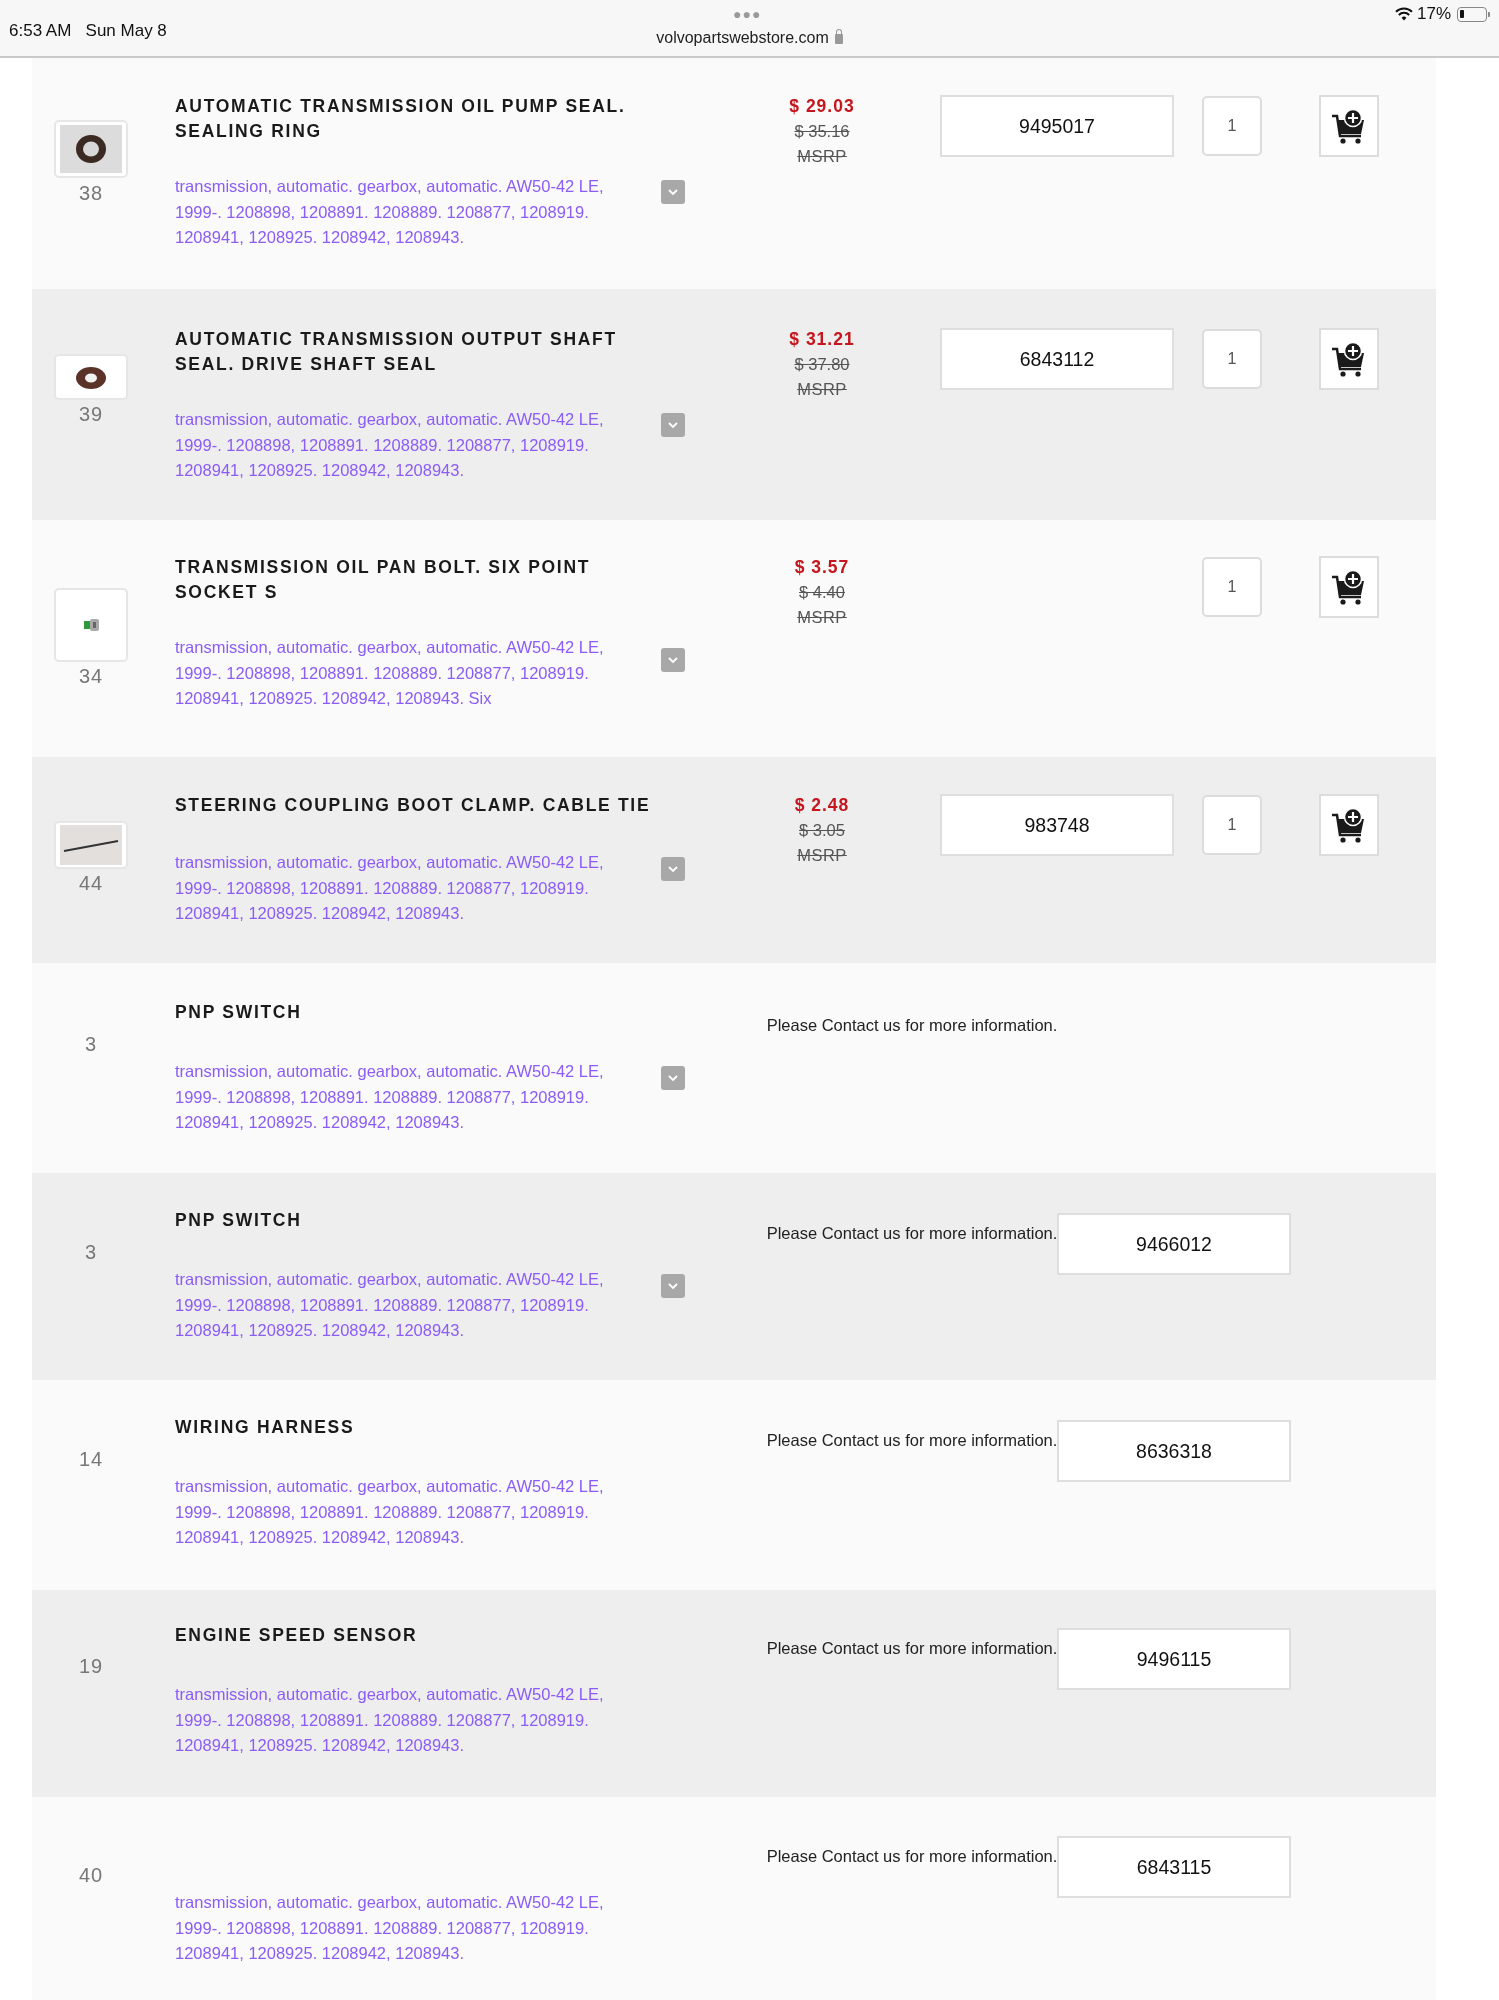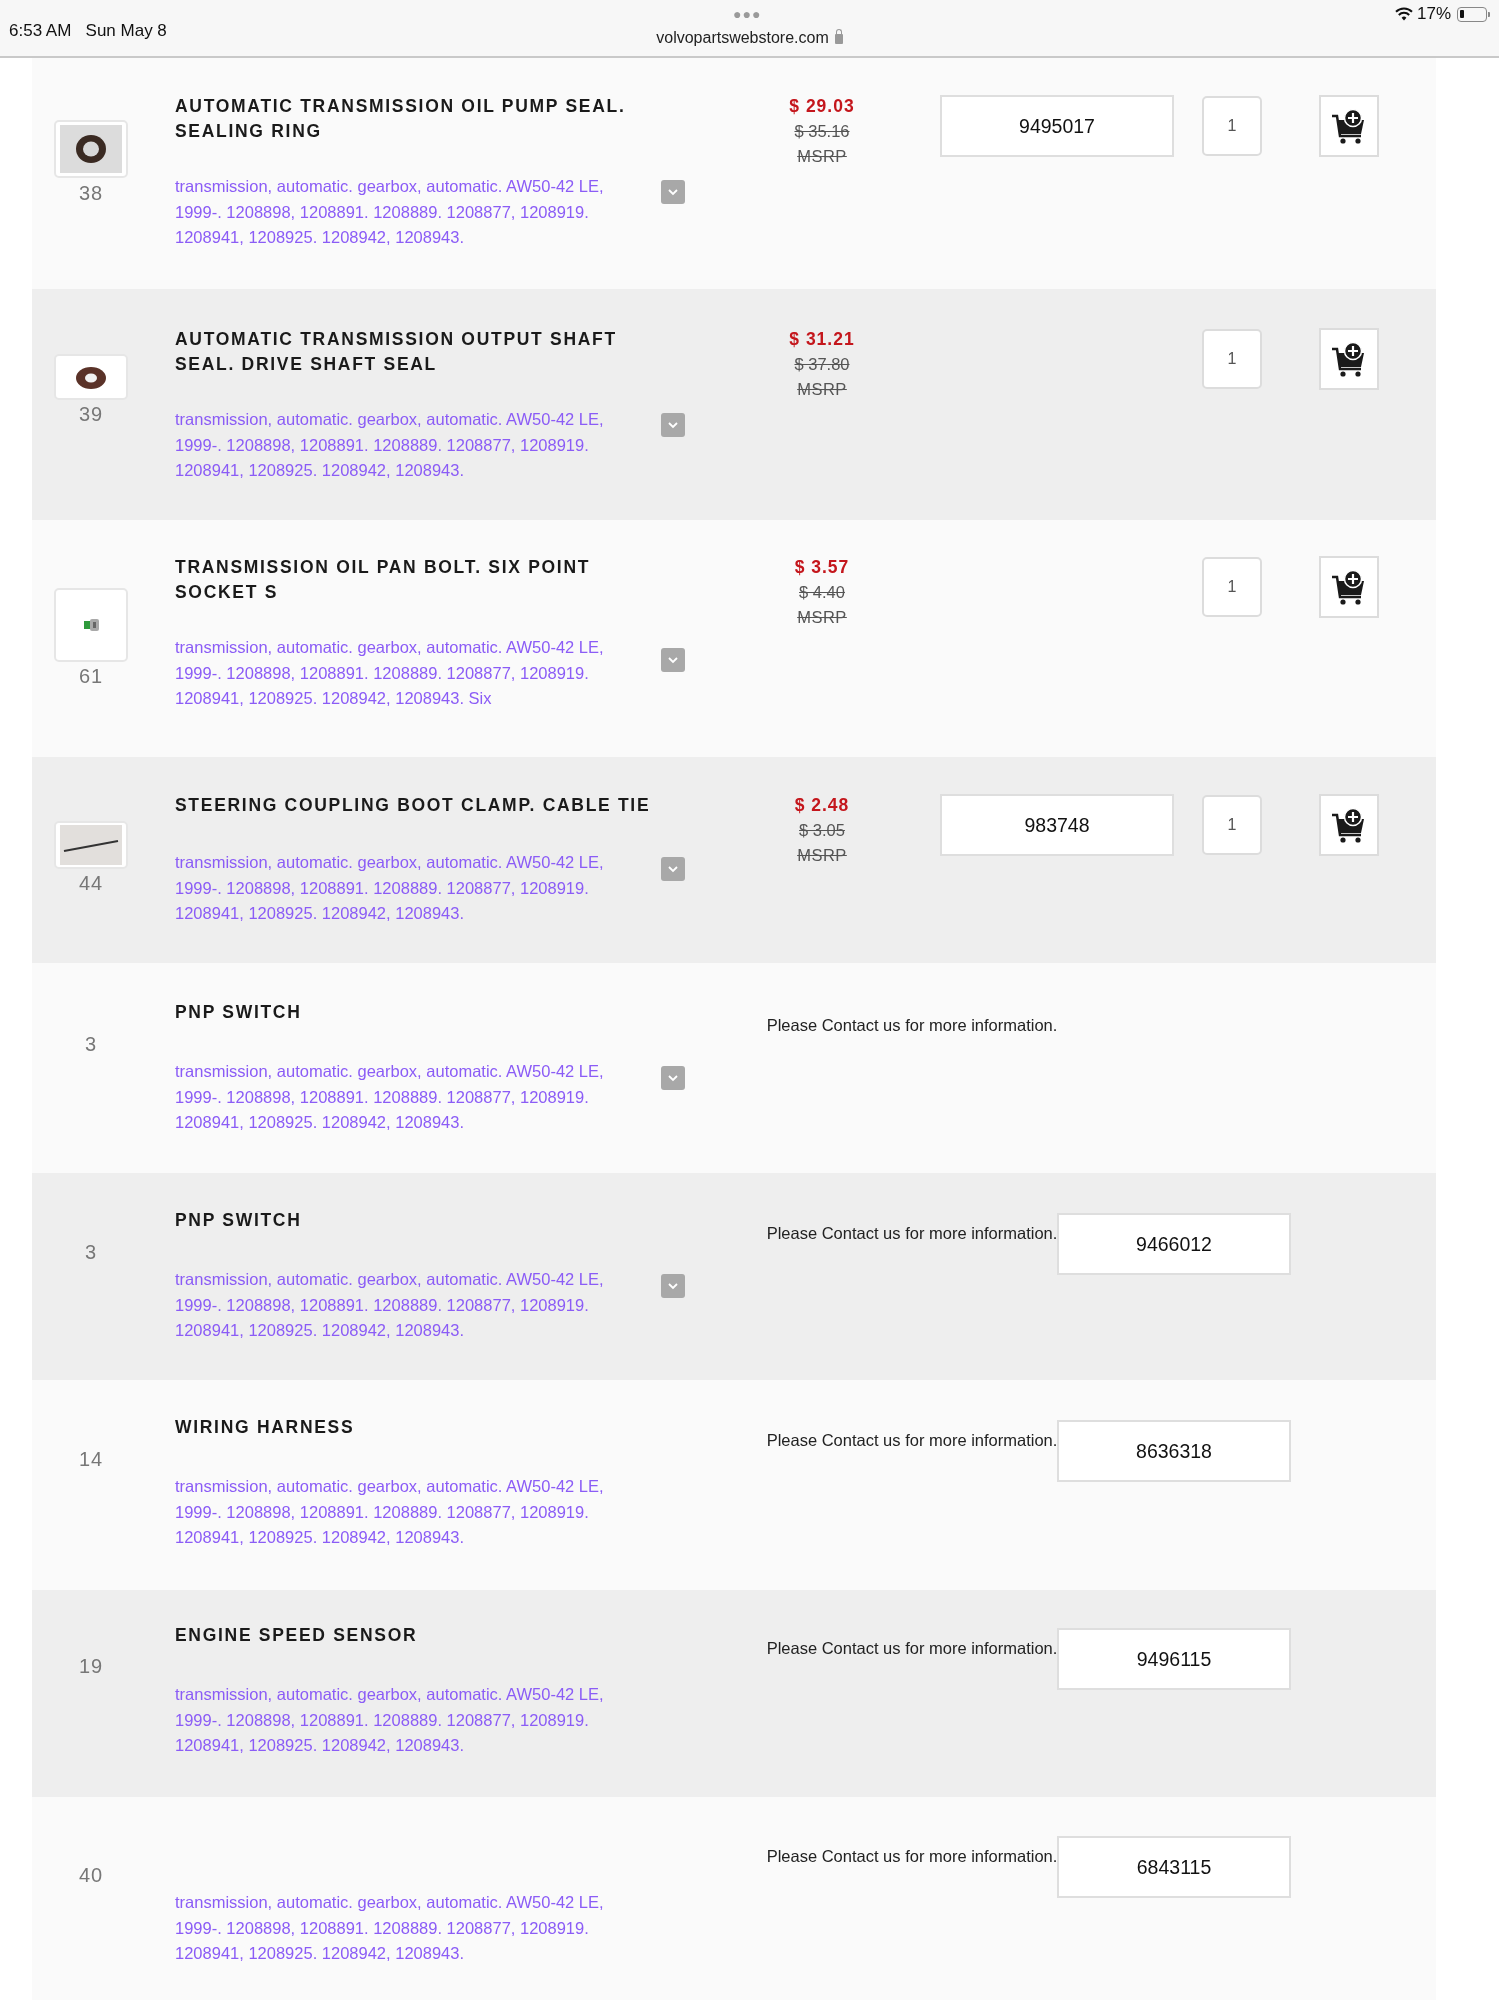--- a/index.html
+++ b/index.html
@@ -108,20 +108,21 @@
     <div class="dd-btn" style="top:124px">
         <svg viewBox="0 0 12 12">
           <path d="M2 4 L6 8 L10 4" stroke="#fff" stroke-width="1.8" fill="none"></path>
         </svg>
       </div>
     <div class="price" style="top:38px">
       <div class="price-sale">$ 31.21</div>
       <div class="price-msrp">$ 37.80</div>
       <div class="price-msrp-label">MSRP</div>
     </div>
+    <div class="partno" style="left:908px;top:39px">6843112</div>
     <div class="qty" style="top:40px">1</div>
     <div class="cart-btn" style="top:39px">
       <svg width="38" height="40" viewBox="0 0 38 40">
           <path d="M2 10 L7 10 L10 30 L31 30" stroke="#1a1a1a" stroke-width="2.5" fill="none"></path>
           <path d="M8 14 L34 14 L31 28 L10 28 Z" fill="#1a1a1a"></path>
           <circle cx="23" cy="12" r="8.5" fill="#1a1a1a" stroke="#fff" stroke-width="1.5"></circle>
           <path d="M23 7 V17 M18 12 H28" stroke="#fff" stroke-width="2.2"></path>
           <circle cx="13" cy="35" r="2.6" fill="#1a1a1a"></circle>
           <circle cx="28" cy="35" r="2.6" fill="#1a1a1a"></circle>
         </svg>
@@ -130,21 +131,21 @@
 
   <div class="row light" style="height:237px">
     <div class="thumb" style="top:68px;height:74px">
       <svg width="62" height="60" viewBox="0 0 62 60">
           <rect width="62" height="60" fill="#fff"></rect>
           <rect x="24" y="26" width="7" height="8" fill="#2e9a3c"></rect>
           <rect x="30" y="24" width="9" height="12" rx="2" fill="#a9a9a9"></rect>
           <rect x="33" y="27" width="3" height="6" fill="#666"></rect>
         </svg>
     </div>
-    <div class="ref" style="top:145px">61</div>
+    <div class="ref" style="top:145px">34</div>
     <div class="title" style="top:35px">TRANSMISSION OIL PAN BOLT. SIX POINT SOCKET S</div>
     <div class="desc" style="top:115px">transmission, automatic. gearbox, automatic. AW50-42 LE, 1999-. 1208898, 1208891. 1208889. 1208877, 1208919. 1208941, 1208925. 1208942, 1208943. Six</div>
     <div class="dd-btn" style="top:128px">
         <svg viewBox="0 0 12 12">
           <path d="M2 4 L6 8 L10 4" stroke="#fff" stroke-width="1.8" fill="none"></path>
         </svg>
       </div>
     <div class="price" style="top:35px">
       <div class="price-sale">$ 3.57</div>
       <div class="price-msrp">$ 4.40</div>

